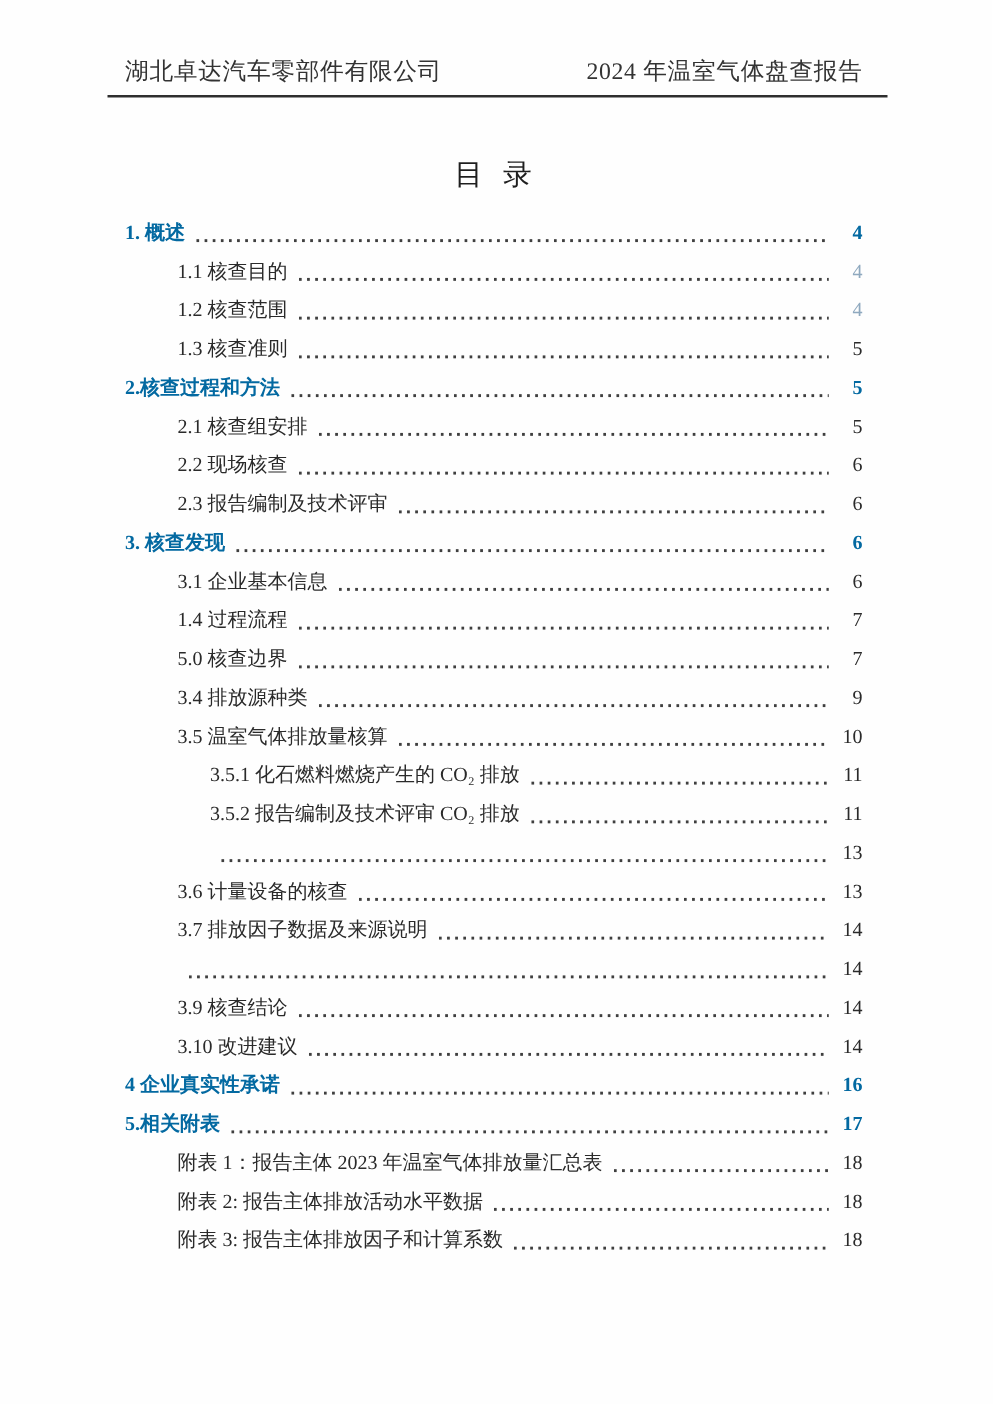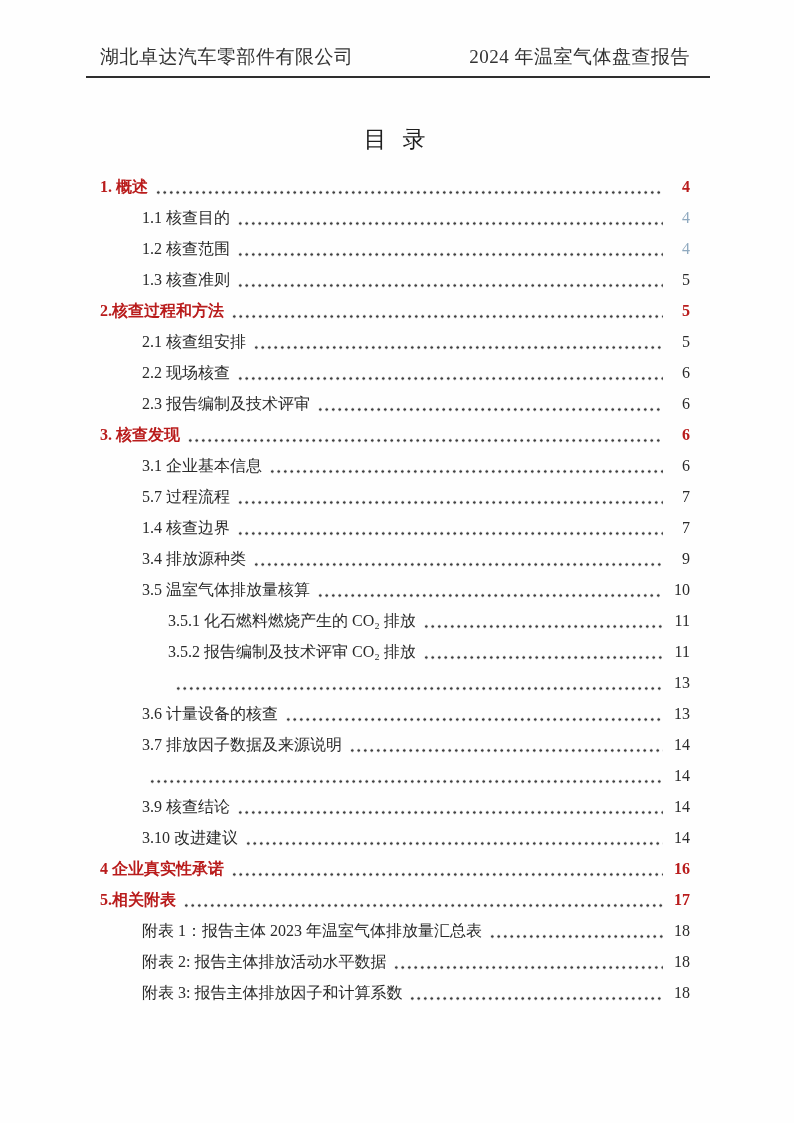--- a/index.html
+++ b/index.html
@@ -37,21 +37,21 @@
   }
   .toc-row {
     display: flex;
     align-items: stretch;
     height: 31px;
     line-height: 31px;
     font-size: 16px;
   }
   .toc-row.lvl-1 { padding-left: 42px; }
   .toc-row.lvl-2 { padding-left: 68px; }
-  .toc-row.bold { font-weight: 700; color: #b91c1c; }
+  .toc-row.bold { font-weight: 700; color: #0369a1; }
   .toc-label { white-space: nowrap; }
   .toc-dots {
     flex: 1;
     margin: 0 3px 0 7px;
     background-image: radial-gradient(circle, #3f3f3f 1.15px, rgba(0,0,0,0) 1.45px);
     background-size: 6.5px 6.5px;
     background-repeat: repeat-x;
     background-position: left calc(100% - 7px);
   }
   .toc-page {
@@ -117,26 +117,26 @@
     <span class="toc-label">3. 核查发现</span>
     <span class="toc-dots"></span>
     <span class="toc-page">6</span>
   </div>
       <div class="toc-row lvl-1">
     <span class="toc-label">3.1 企业基本信息</span>
     <span class="toc-dots"></span>
     <span class="toc-page">6</span>
   </div>
       <div class="toc-row lvl-1">
-    <span class="toc-label">5.7 过程流程</span>
+    <span class="toc-label">1.4 过程流程</span>
     <span class="toc-dots"></span>
     <span class="toc-page">7</span>
   </div>
       <div class="toc-row lvl-1">
-    <span class="toc-label">1.4 核查边界</span>
+    <span class="toc-label">5.0 核查边界</span>
     <span class="toc-dots"></span>
     <span class="toc-page">7</span>
   </div>
       <div class="toc-row lvl-1">
     <span class="toc-label">3.4 排放源种类</span>
     <span class="toc-dots"></span>
     <span class="toc-page">9</span>
   </div>
       <div class="toc-row lvl-1">
     <span class="toc-label">3.5 温室气体排放量核算</span>

